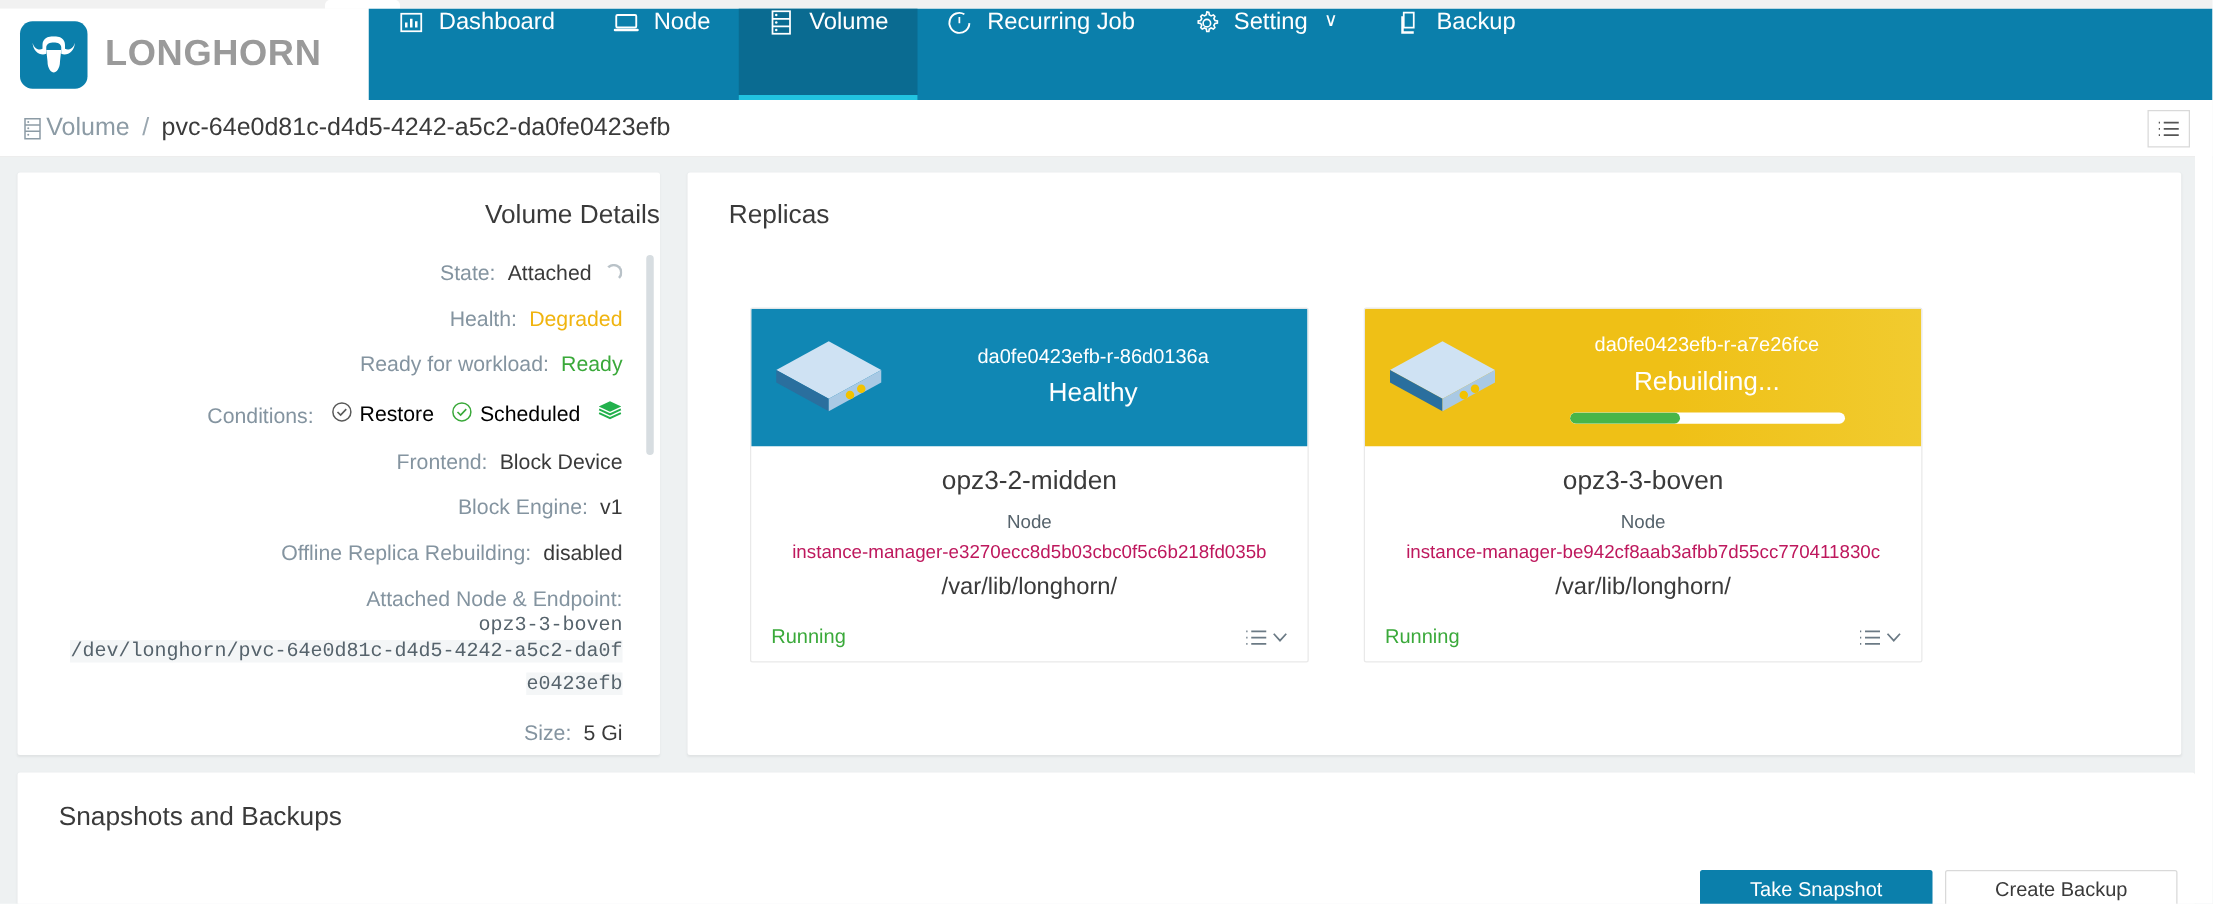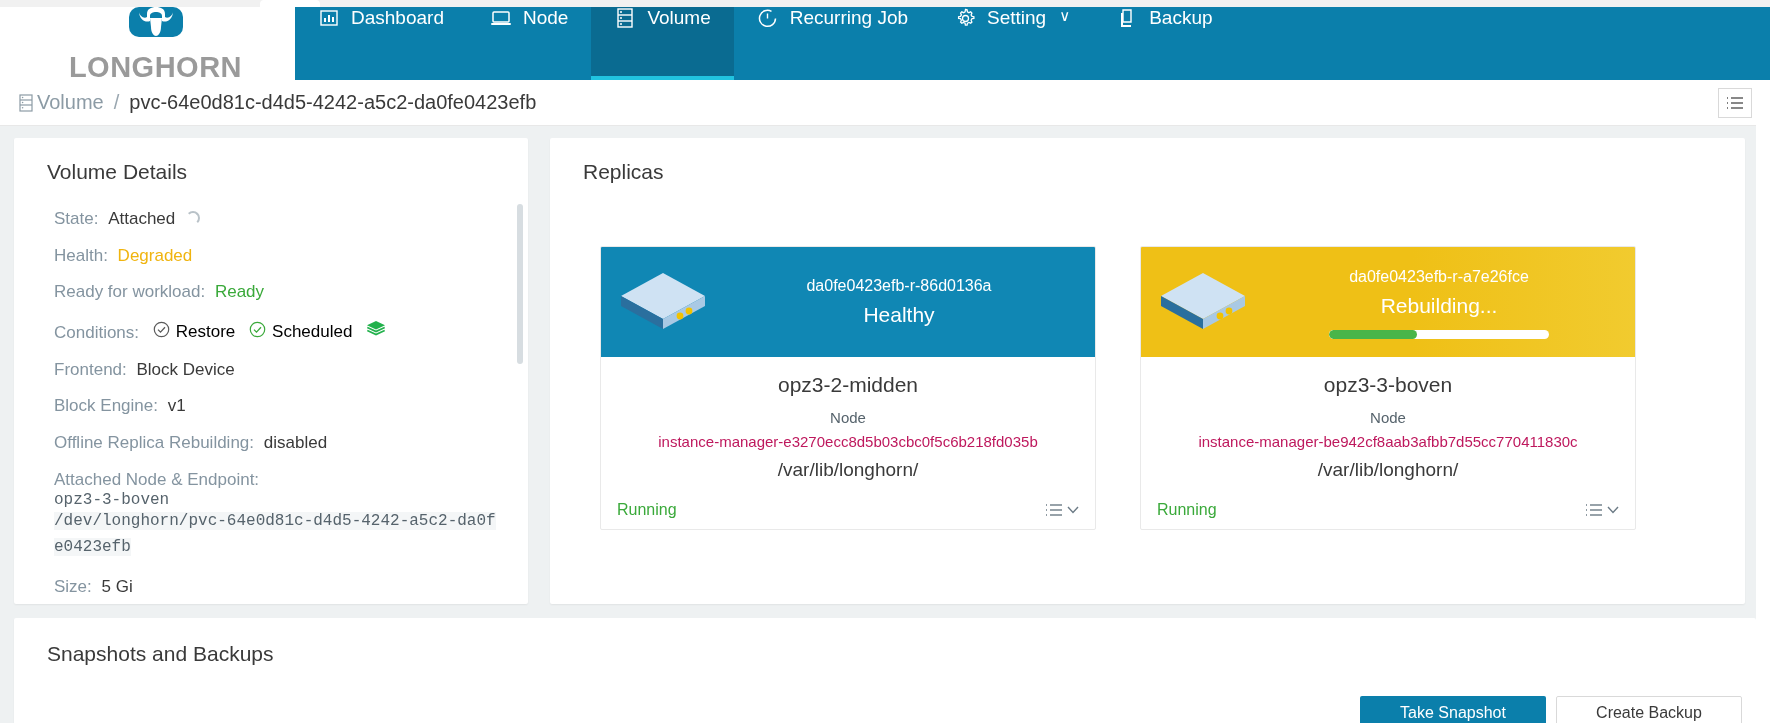--- a/index.html
+++ b/index.html
@@ -13,21 +13,21 @@
 
   
   .top-sliver { position:absolute; top:0; left:0; width:1770px; height:7px; background:#f1f1f1; }
   .top-sliver .tab-stub { position:absolute; left:260px; top:0; width:60px; height:7px; background:#ffffff; border-radius:4px 4px 0 0; }
 
   
   .header {
     position:absolute; top:7px; left:0; width:1770px; height:73px;
     background:#ffffff; display:flex; align-items:stretch;
   }
-  .brand { width:295px; display:flex; align-items:center; padding-left:16px; gap:14px; background:#fff;flex-direction:column; }
+  .brand { width:295px; display:flex; align-items:center; padding-left:16px; gap:14px; background:#fff; }
   .brand-logo {
     width:54px; height:54px; border-radius:10px; background:#0b7fab;
     display:flex; align-items:center; justify-content:center;
   }
   .brand-name {
     font-size:29px; font-weight:bold; color:#9a9a9a; letter-spacing:0.5px;
   }
   .nav { flex:1; background:#0b7fab; display:flex; align-items:stretch; }
   .nav-item {
     display:flex; gap:11px;
@@ -59,21 +59,21 @@
   }
 
   
   .content { position:absolute; top:126px; left:0; width:1770px; height:597px; background:#eef1f2; padding:12px 14px; }
   .row { display:flex; gap:22px; align-items:flex-start; }
 
   
   .card {
     background:#ffffff; border-radius:2px; box-shadow:0 1px 2px rgba(0,0,0,.06);
   }
-  .details-card { width:514px; height:466px; position:relative; overflow:hidden; }
+  .details-card { width:514px; height:466px; position:relative; overflow:hidden;text-align:right; }
   .card-title { font-size:21px; color:#3a3a3a; padding:22px 0 0 33px; }
   .details-scroll { position:absolute; top:72px; left:0; right:0; bottom:0; overflow:hidden; padding:0 30px 0 40px; }
   .drow { font-size:17px; color:#3a3a3a; margin-bottom:18px; line-height:1.1; }
   .dlabel { color:#8494a0; }
   .dval { color:#3a3a3a; margin-left:5px; }
   .dval.warn { color:#f0b40f; }
   .dval.ok { color:#3aa93a; }
   .cond { display:inline-flex; align-items:center; gap:6px; margin-left:9px; }
   .cond-label { color:#000000; }
   .endpoint-node { font-family:"Liberation Mono", monospace; font-size:16px; color:#56636c; margin-top:2px; }
@@ -86,21 +86,21 @@
     border:2px solid transparent; border-top-color:#b9c2c8; border-right-color:#b9c2c8;
     border-radius:50%;
   }
   .scrollbar-track { position:absolute; right:5px; top:66px; width:6px; height:390px; background:transparent; }
   .scrollbar-thumb { position:absolute; right:5px; top:66px; width:6px; height:160px; background:#d7dde1; border-radius:3px; }
 
   
   .replicas-card { width:1195px; height:466px; position:relative; }
   .replicas-grid { display:flex; gap:44px; padding:62px 0 0 50px; }
   .replica {
-    width:496px; background:#ffffff; border:1px solid #e9e9e9; border-radius:2px;
+    width:447px; background:#ffffff; border:1px solid #e9e9e9; border-radius:2px;
     text-align:center; overflow:hidden;
   }
   .replica-head {
     height:110px; display:flex; align-items:center; padding:0 16px; gap:10px; position:relative;
   }
   .replica-head.healthy { background:#1087b4; }
   .replica-head.rebuilding {
     background: linear-gradient(90deg, #efc016 0%, #efc016 55%, #f1cb2f 100%);
   }
   .disk-icon { width:92px; height:66px; flex:0 0 92px; }

